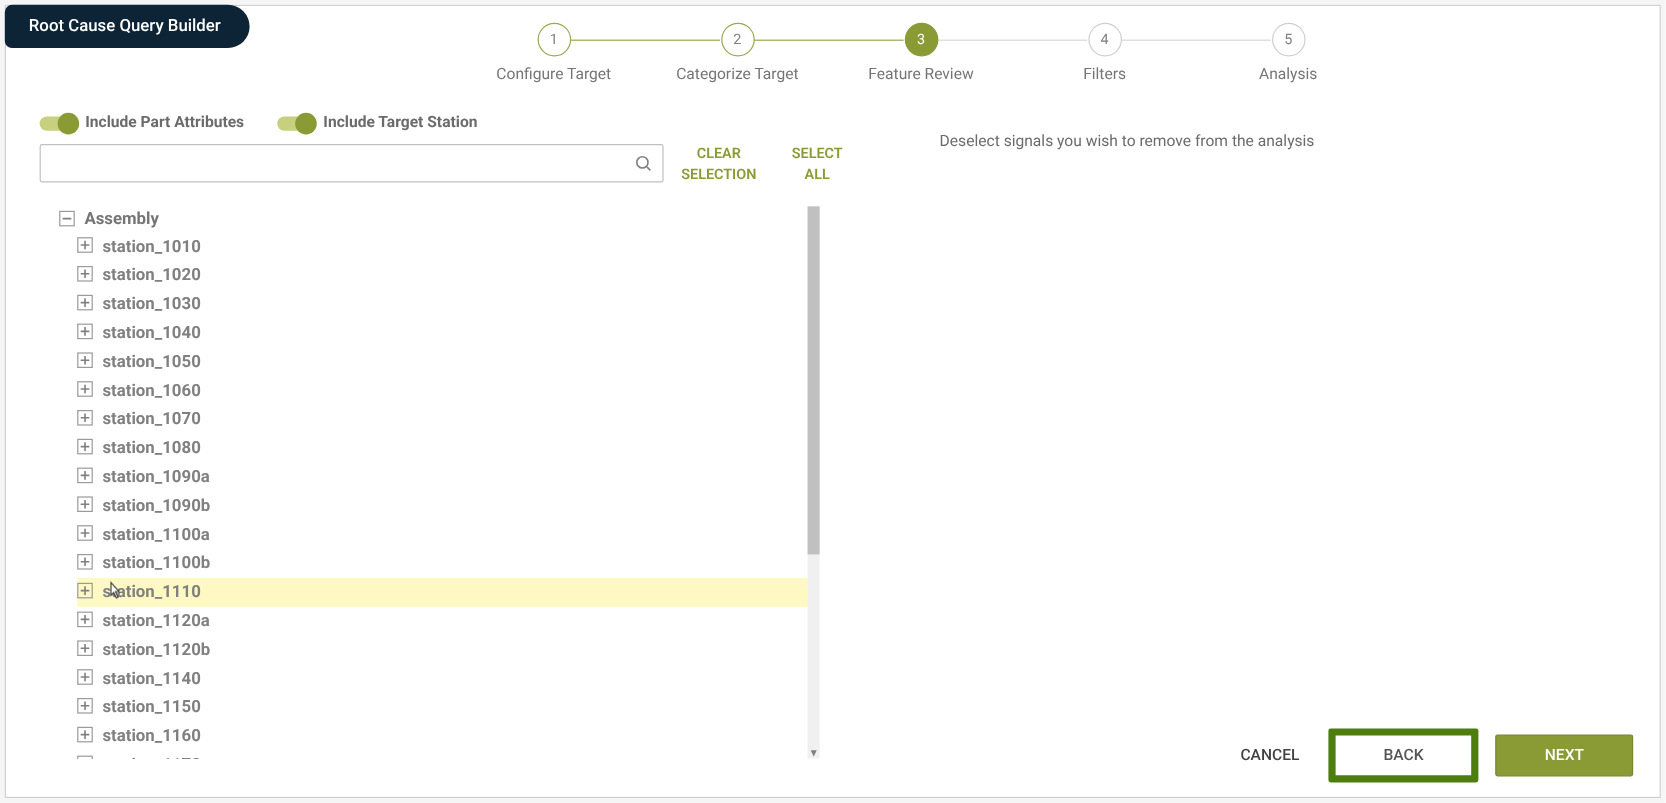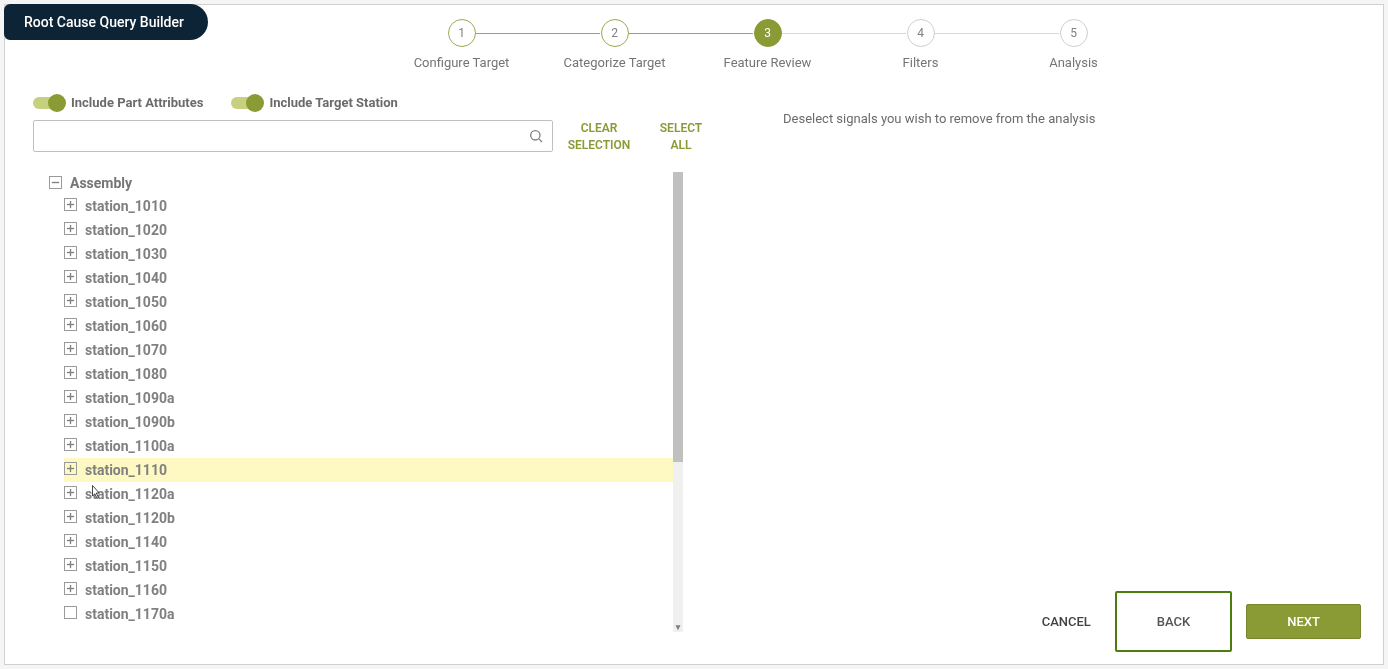--- a/index.html
+++ b/index.html
@@ -245,26 +245,26 @@
     gap: 14px;
   }
   .btn-text {
     color: #424242;
     font-size: 13px;
     font-weight: 500;
     cursor: pointer;
     padding: 8px 10px;
   }
   .btn-outline {
-    border: 2px solid #4d7c0f;
+    border: 6px solid #4d7c0f;
     background: #fff;
     color: #555;
     font-size: 13px;
     font-weight: 500;
-    padding: 21px 40px;
+    padding: 9px 40px;
     border-radius: 2px;
     cursor: pointer;
     text-align: center;
   }
   .btn-primary {
     background: #8a9a34;
     border: 1px solid #78872c;
     color: #fff;
     font-size: 13px;
     font-weight: 500;
@@ -441,20 +441,29 @@
             </div>
             <div class="tree-item">
               <span class="plusbox">
                 <svg viewBox="0 0 10 10">
                   <line x1="1" y1="5" x2="9" y2="5" stroke="currentColor" stroke-width="1.5"></line>
                   <line x1="5" y1="1" x2="5" y2="9" stroke="currentColor" stroke-width="1.5"></line>
                 </svg>
               </span>
               <span>station_1100a</span>
             </div>
+            <div class="tree-item">
+              <span class="plusbox">
+                <svg viewBox="0 0 10 10">
+                  <line x1="1" y1="5" x2="9" y2="5" stroke="currentColor" stroke-width="1.5"></line>
+                  <line x1="5" y1="1" x2="5" y2="9" stroke="currentColor" stroke-width="1.5"></line>
+                </svg>
+              </span>
+              <span>station_1100b</span>
+            </div>
             <div class="tree-item hover">
               <span class="plusbox">
                 <svg viewBox="0 0 10 10">
                   <line x1="1" y1="5" x2="9" y2="5" stroke="currentColor" stroke-width="1.5"></line>
                   <line x1="5" y1="1" x2="5" y2="9" stroke="currentColor" stroke-width="1.5"></line>
                 </svg>
               </span>
               <span>station_1110</span>
             </div>
             <div class="tree-item">

